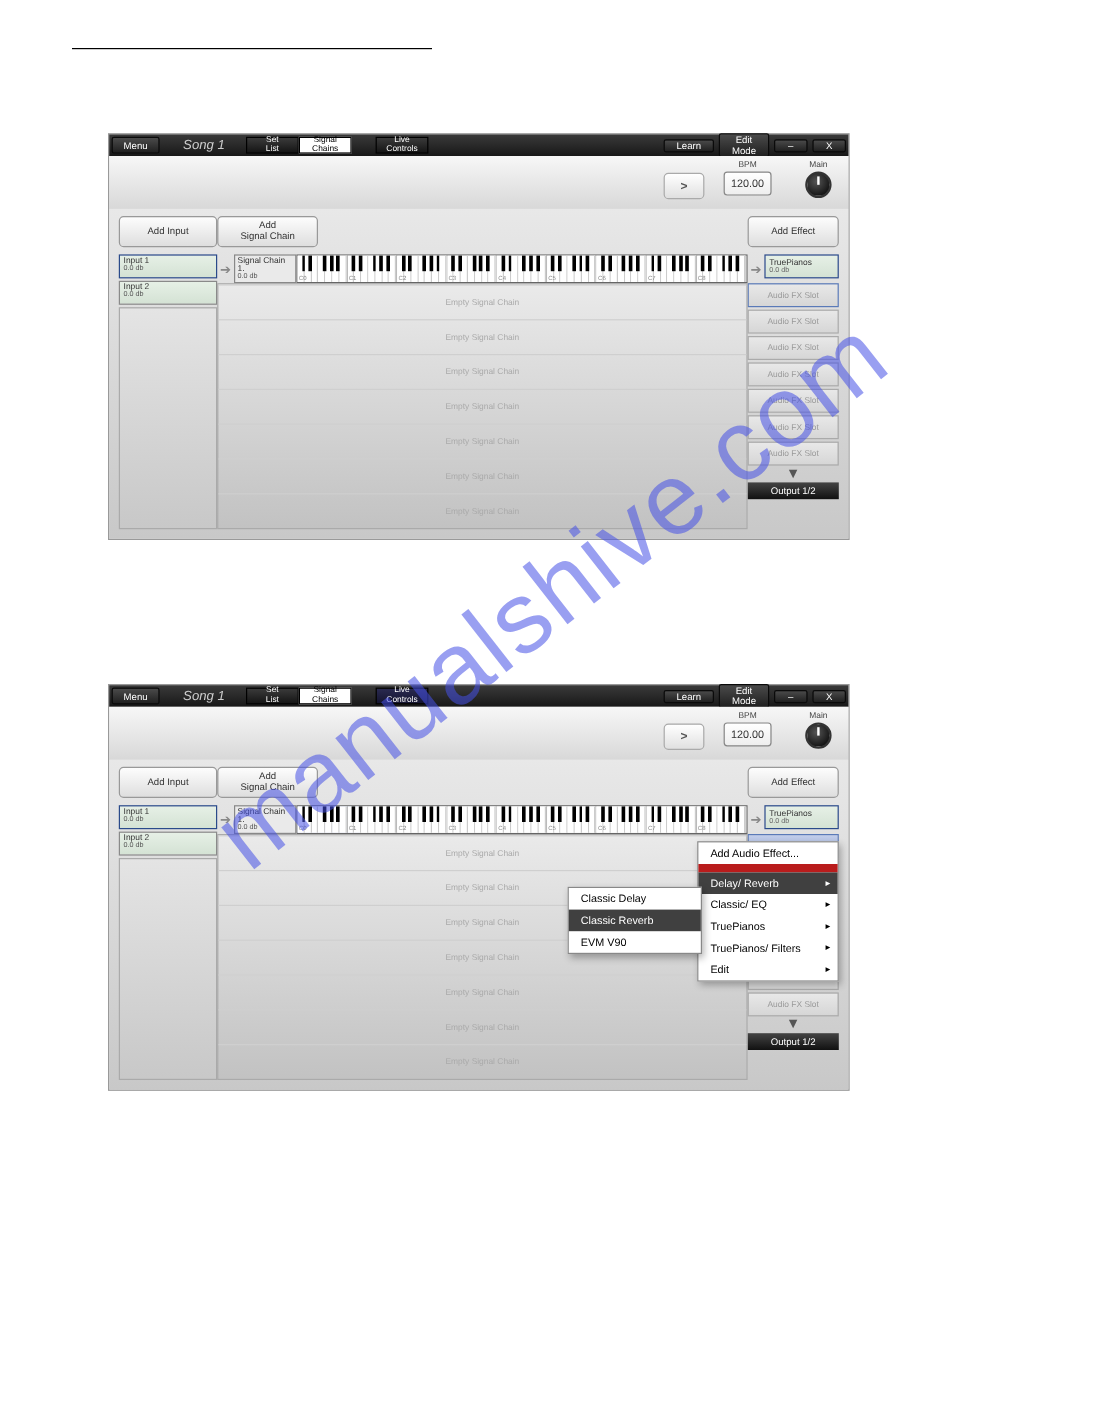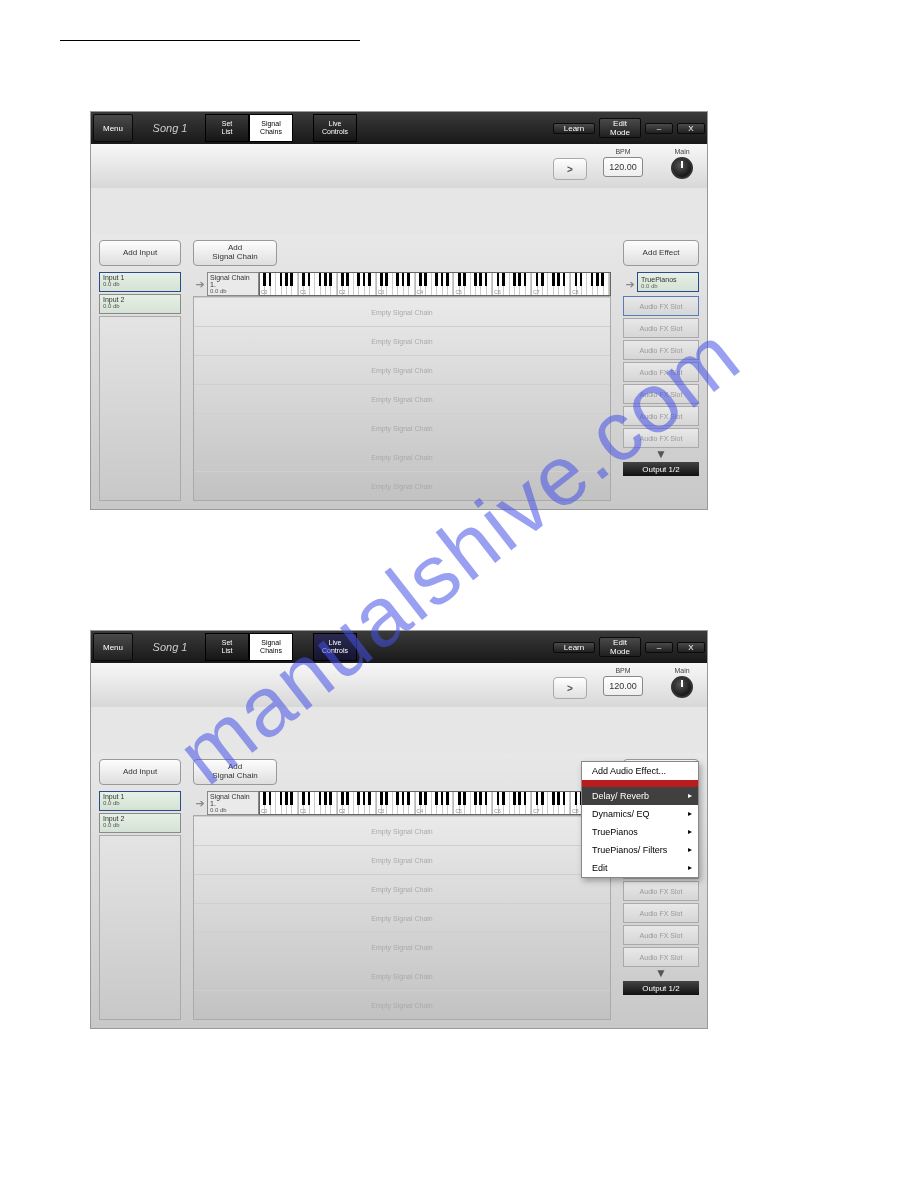--- a/index.html
+++ b/index.html
@@ -5,21 +5,21 @@
   * { box-sizing: border-box; margin: 0; padding: 0; }
   body { font-family: Arial, Helvetica, sans-serif; background: #fff; font-size: 10px; color: #333; }
   .page { width: 918px; margin: 0 auto; padding: 40px 60px; position: relative; }
   .header-rule { width: 300px; border-bottom: 1px solid #000; margin-bottom: 70px; }
   .screenshot-wrap { margin: 0 0 120px 30px; position: relative; }
 
   
   .app { width: 618px; border: 1px solid #999; background: #e6e6e6; position: relative; }
 
   
-  .titlebar { height: 32px; background: linear-gradient(#3a3a3a,#181818); display:flex; align-items:stretch; }
+  .titlebar { height: 18px; background: linear-gradient(#3a3a3a,#181818); display:flex; align-items:stretch; }
   .tb-btn { background: linear-gradient(#4a4a4a,#202020); color:#fff; font-size:8px; display:flex; align-items:center; justify-content:center; border:1px solid #0a0a0a; margin:2px; padding:0 6px; border-radius:2px; }
   .tb-btn.menu { width: 40px; }
   .song-title { flex:0 0 70px; color:#ccc; font-style:italic; font-size:11px; display:flex; align-items:center; justify-content:center; }
   .tab-group { display:flex; }
   .tab { width:44px; font-size:7px; color:#fff; display:flex; flex-direction:column; align-items:center; justify-content:center; border:1px solid #000; margin:2px 0; text-align:center; line-height:1.1; }
   .tab.active { background:#fff; color:#000; }
   .tab.dark { background: linear-gradient(#3a3a3a,#151515); }
   .tab.live { background: linear-gradient(#2a2a50,#151530); }
   .tb-spacer { flex:1; }
   .tb-right { display:flex; align-items:center; }
@@ -30,21 +30,21 @@
   .play-btn { position:absolute; right:120px; top:14px; width:34px; height:22px; background:linear-gradient(#fff,#e0e0e0); border:1px solid #aaa; border-radius:4px; display:flex; align-items:center; justify-content:center; font-size:10px; font-weight:bold; color:#555; }
   .bpm-group { position:absolute; right:64px; top:4px; text-align:center; }
   .bpm-label { font-size:7px; color:#444; margin-bottom:2px; }
   .bpm-box { width:40px; height:20px; background:linear-gradient(#fff,#eee); border:1px solid #888; border-radius:3px; font-size:9px; display:flex; align-items:center; justify-content:center; }
   .main-group { position:absolute; right:14px; top:4px; text-align:center; }
   .main-label { font-size:7px; color:#444; margin-bottom:2px; }
   .knob { width:22px; height:22px; border-radius:50%; background: radial-gradient(circle at 40% 35%, #555, #000); border:2px solid #333; position:relative; margin:0 auto; }
   .knob::after { content:''; position:absolute; left:50%; top:2px; width:2px; height:7px; background:#fff; transform:translateX(-50%); }
 
   
-  .body-area { display:flex; padding: 6px 8px 8px 8px; gap:12px; background:linear-gradient(#e8e8e8,#c8c8c8);margin-top:46px; }
+  .body-area { display:flex; padding: 6px 8px 8px 8px; gap:0; background:linear-gradient(#e8e8e8,#c8c8c8); }
   .col { display:flex; flex-direction:column; }
   .col-inputs { width: 82px; }
   .col-chains { flex:1; position:relative; }
   .col-effects { width: 76px; }
 
   .grey-btn { height:26px; background:linear-gradient(#fdfdfd,#dedede); border:1px solid #999; border-radius:4px; font-size:8px; display:flex; align-items:center; justify-content:center; text-align:center; line-height:1.1; margin-bottom:6px; padding: 0 4px; }
 
   .io-box { height:20px; background:linear-gradient(#e6f0e6,#d4e2d4); border:1px solid #8a8a8a; font-size:7px; padding:1px 3px; margin-bottom:2px; }
   .io-box .sub { font-size:6px; color:#555; }
   .io-box.selected { border:1px solid #2a4a8a; }
@@ -631,22 +631,27 @@
           <div class="fx-slot">Audio FX Slot</div>
           <div class="fx-slot">Audio FX Slot</div>
           <div class="arrow-d">▼</div>
           <div class="output-bar">Output 1/2</div>
         </div>
       </div>
 
       <div class="ctx ctx-main">
         <div class="ctx-row sep-after">Add Audio Effect...</div>
         <div class="ctx-row hi"><span>Delay/ Reverb</span><span class="caret">▸</span></div>
-        <div class="ctx-row"><span>Dynamics/ EQ</span><span class="caret">▸</span></div>
+        <div class="ctx-row"><span>Classic/ EQ</span><span class="caret">▸</span></div>
         <div class="ctx-row"><span>TruePianos</span><span class="caret">▸</span></div>
         <div class="ctx-row"><span>TruePianos/ Filters</span><span class="caret">▸</span></div>
         <div class="ctx-row"><span>Edit</span><span class="caret">▸</span></div>
       </div>
+      <div class="ctx ctx-sub">
+        <div class="ctx-row">Classic Delay</div>
+        <div class="ctx-row hi">Classic Reverb</div>
+        <div class="ctx-row">EVM V90</div>
+      </div>
     </div>
   </div>
 
   <div class="watermark">manualshive.com</div>
 </div>
 
 </body></html>

